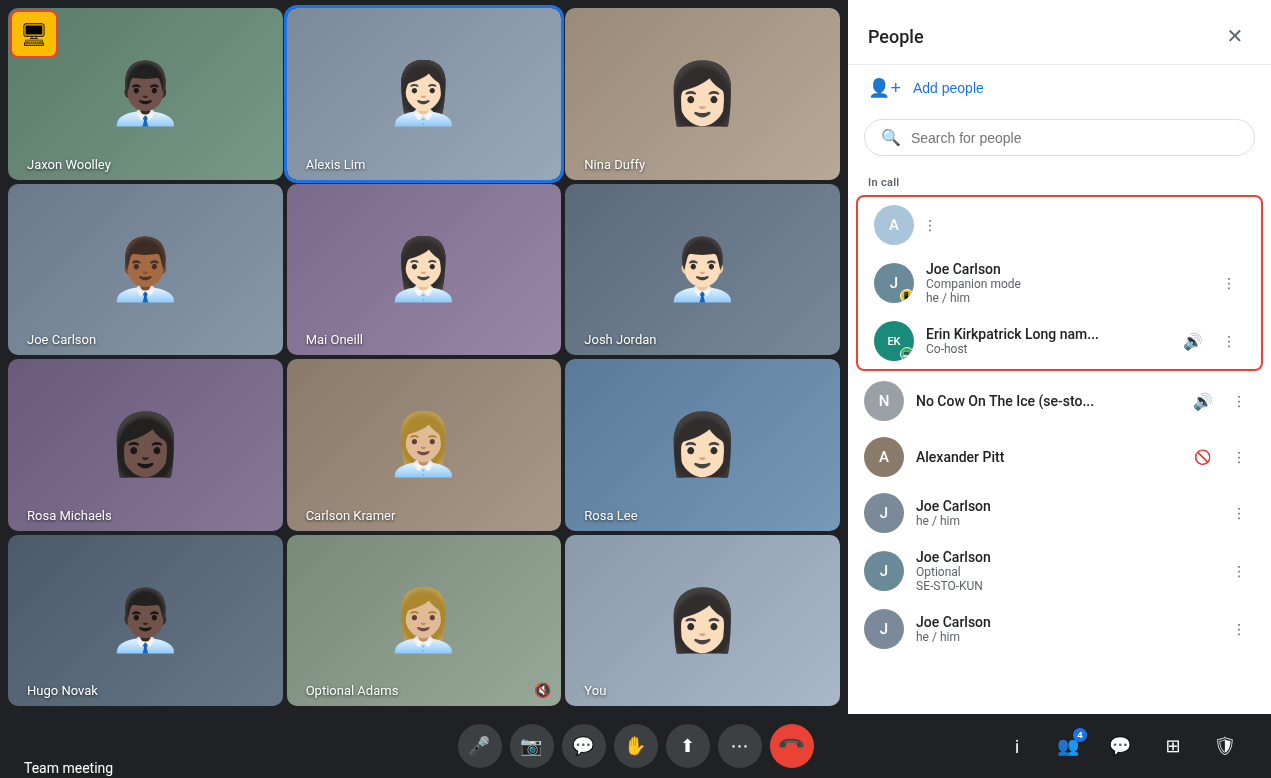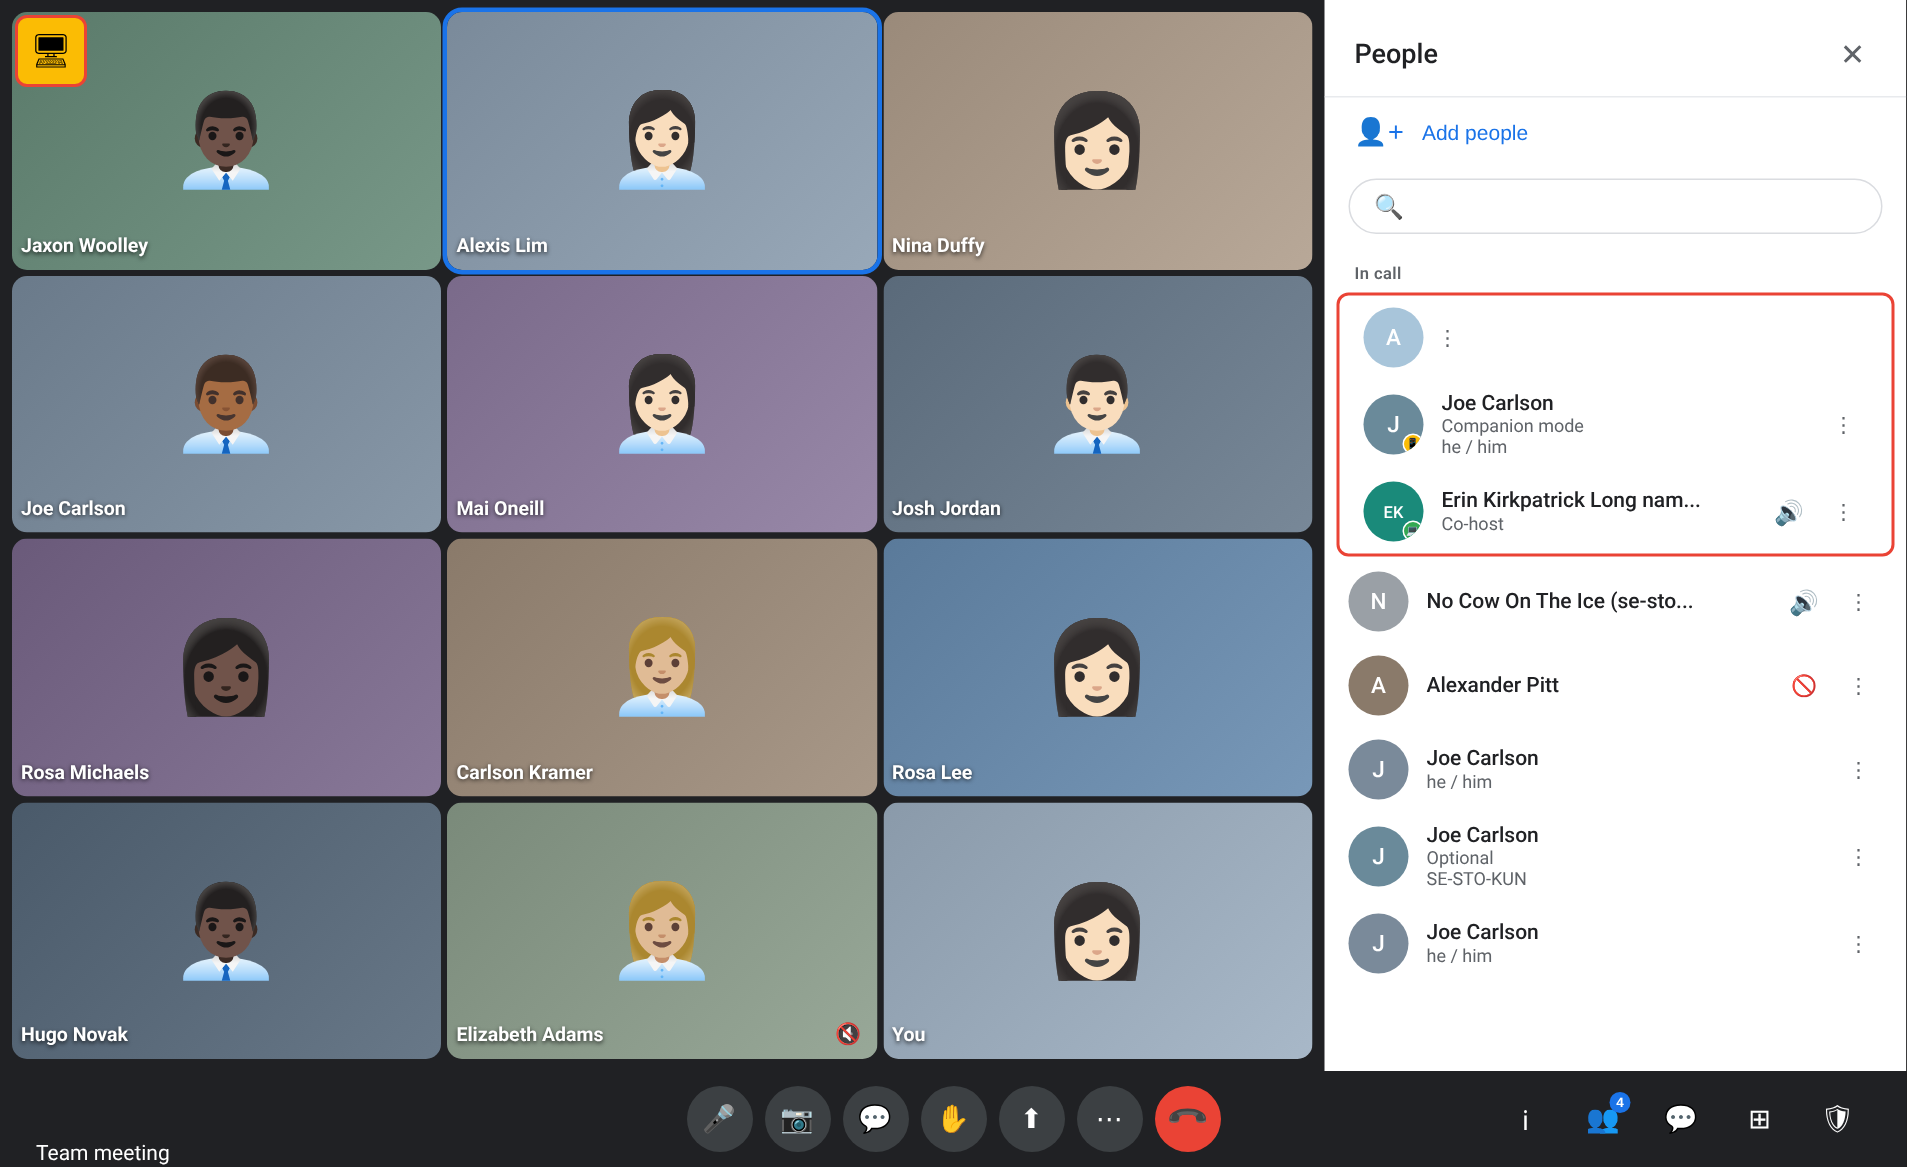--- a/index.html
+++ b/index.html
@@ -38,24 +38,24 @@
       background: #3c4043;
     }
 
     .video-tile.active-speaker {
       outline: 3px solid #1a73e8;
     }
 
     .video-tile .participant-name {
       position: absolute;
       bottom: 8px;
-      left: 6px;
+      left: 19px;
       color: white;
       font-size: 13px;
-      font-weight: 700;
+      font-weight: 400;
       text-shadow: 0 1px 3px rgba(0,0,0,0.7);
     }
 
     .video-tile .mic-off-icon {
       position: absolute;
       bottom: 8px;
       right: 10px;
       color: white;
       font-size: 14px;
     }
@@ -65,21 +65,21 @@
       width: 100%;
       height: 100%;
       display: flex;
       align-items: center;
       justify-content: center;
       font-size: 48px;
     }
 
     
     .people-panel {
-      width: 388px;
+      width: 423px;
       background: white;
       display: flex;
       flex-direction: column;
       overflow: hidden;
     }
 
     .panel-header {
       display: flex;
       align-items: center;
       justify-content: space-between;
@@ -415,21 +415,21 @@
         <div class="video-tile">
           <div class="tile-bg" style="background: linear-gradient(135deg, rgb(90, 122, 154) 0%, rgb(120, 152, 184) 100%); font-size: 60px;">👩🏻</div>
           <div class="participant-name">Rosa Lee</div>
         </div>
         <div class="video-tile">
           <div class="tile-bg" style="background: linear-gradient(135deg, rgb(74, 90, 106) 0%, rgb(104, 120, 136) 100%); font-size: 60px;">👨🏿‍💼</div>
           <div class="participant-name">Hugo Novak</div>
         </div>
         <div class="video-tile">
           <div class="tile-bg" style="background: linear-gradient(135deg, rgb(122, 138, 122) 0%, rgb(152, 168, 152) 100%); font-size: 60px;">👩🏼‍💼</div>
-          <div class="participant-name">Elizabeth Adams</div>
+          <div class="participant-name">Optional Adams</div>
           <div class="mic-off-icon">🔇</div>
         </div>
         <div class="video-tile">
           <div class="tile-bg" style="background: linear-gradient(135deg, rgb(138, 154, 170) 0%, rgb(168, 184, 200) 100%); font-size: 60px;">👩🏻</div>
           <div class="participant-name">You</div>
         </div>
       </div>
 
     <div class="people-panel">
       <div class="panel-header">
@@ -439,20 +439,21 @@
 
       <div class="panel-body">
 
         <button class="add-people-btn">
           <span style="font-size:18px;">👤+</span>
           <span>Add people</span>
         </button>
 
         <div class="search-box">
           <span class="search-icon">🔍</span>
+          <input class="search-input" type="text" placeholder="Search for people" style="">
         </div>
 
         <div class="section-label">In call</div>
 
         <div class="panel-highlight-box">
 
           <div class="person-item">
             <div class="avatar avatar-amy">
               <span>A</span>
             </div>

